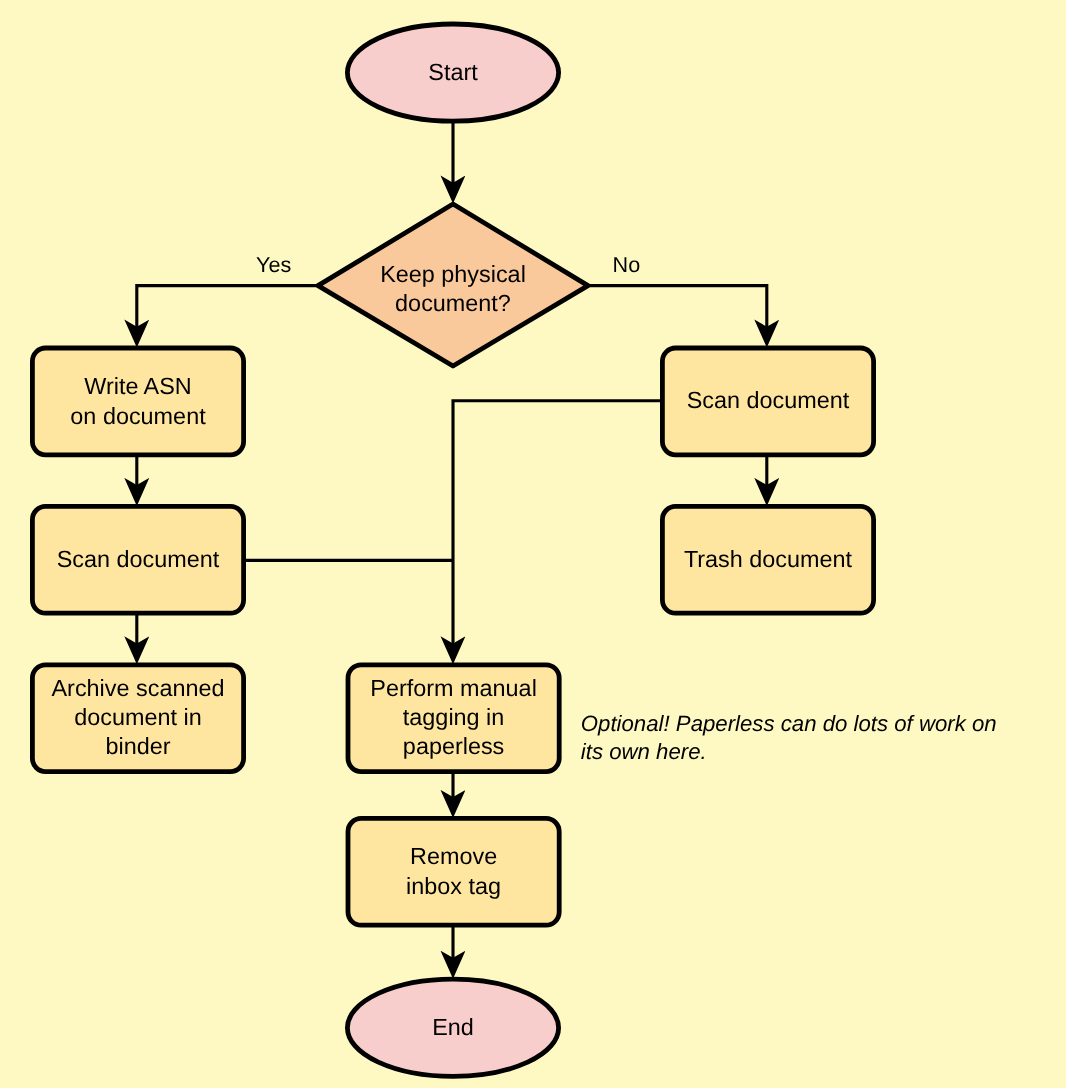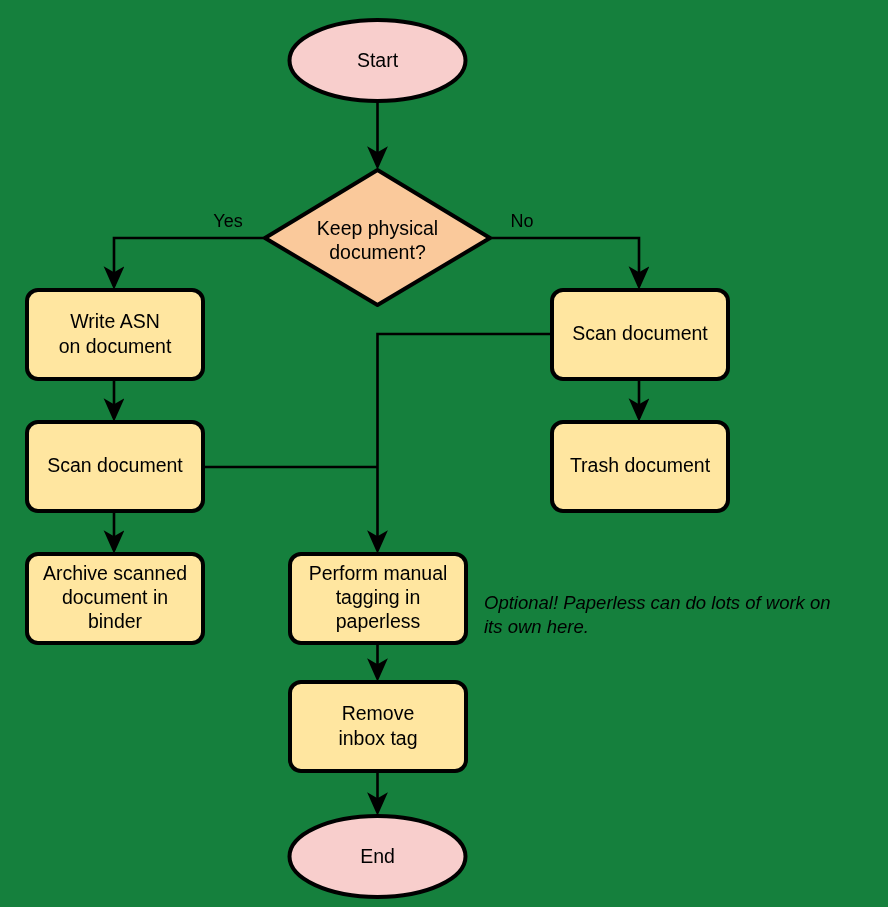--- a/index.html
+++ b/index.html
@@ -11,21 +11,21 @@
   body {
     font-family: "Liberation Sans", sans-serif;
     width: 888px;
     height: 907px;
     overflow: hidden;
   }
   #flow-root {
     position: relative;
     width: 888px;
     height: 907px;
-    background: #15803d;
+    background: #fef9c3;
   }
   #flow-svg {
     position: absolute;
     top: 0;
     left: 0;
     width: 888px;
     height: 907px;
     display: block;
   }
   .node-text {

